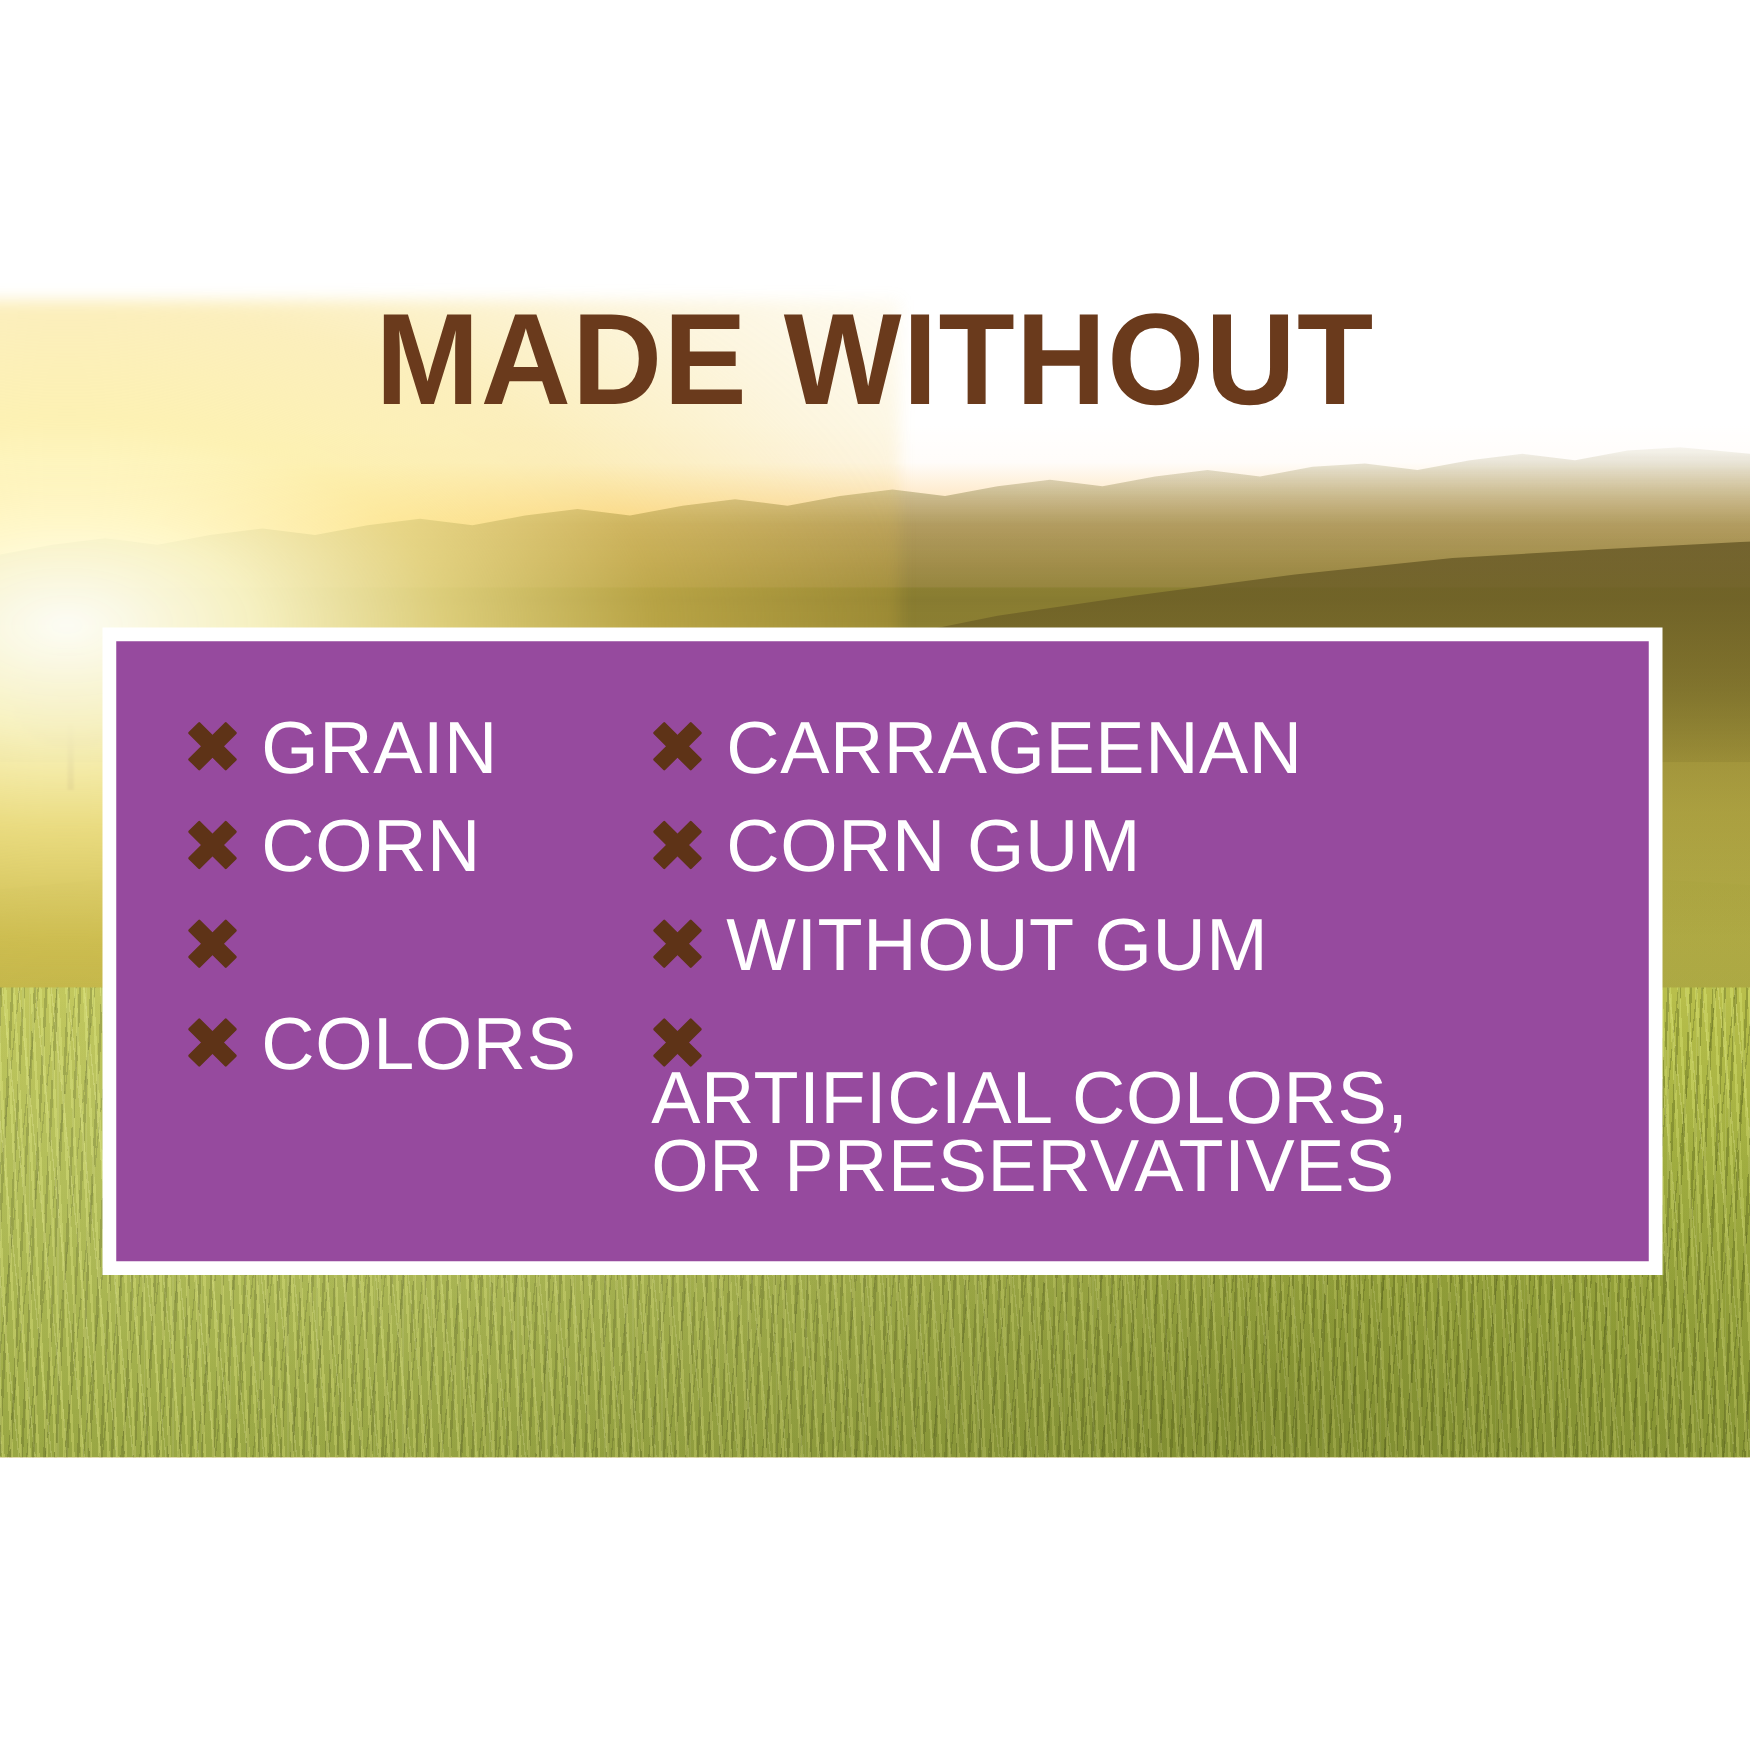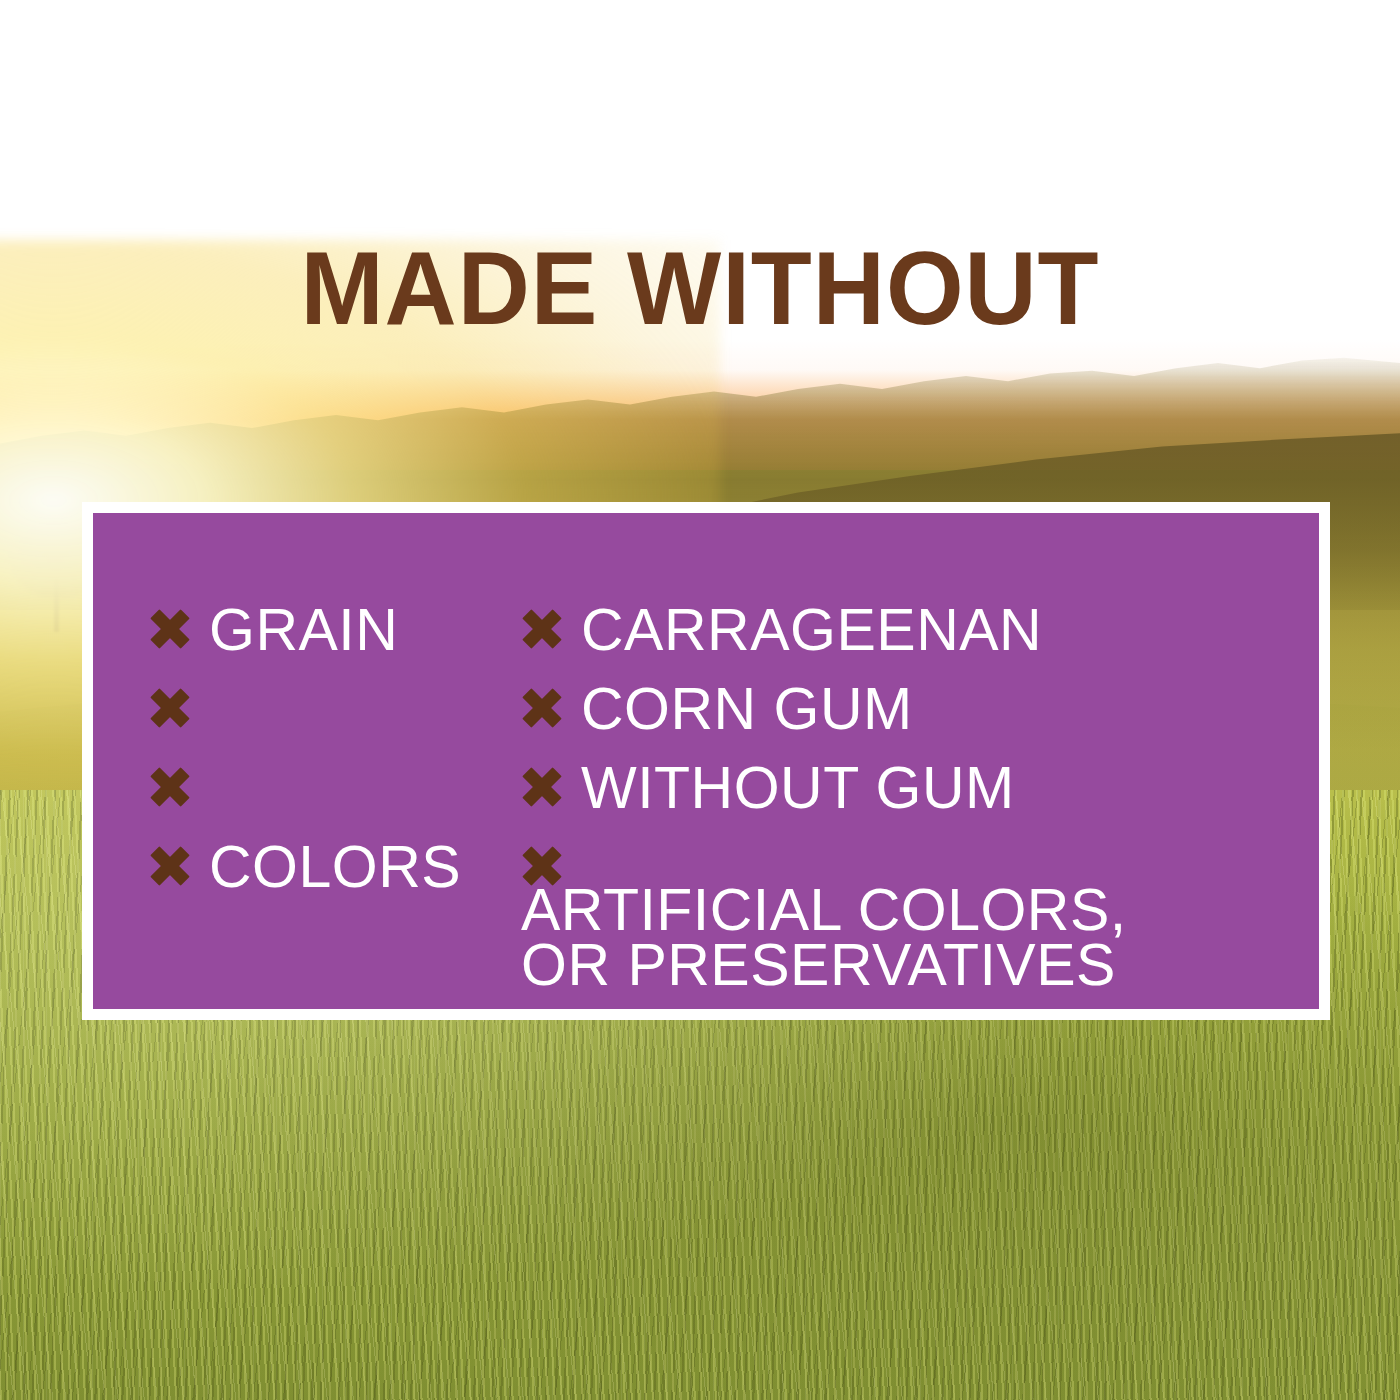--- a/index.html
+++ b/index.html
@@ -3,23 +3,23 @@
 <meta charset="utf-8">
 <style>
   html, body {
     margin: 0;
     padding: 0;
     background: #ffffff;
   }
   #stage {
     position: relative;
     width: 1400px;
-    height: 1400px;
+    height: 1166px;
     overflow: hidden;
-    background: #f97316;
+    background: #fdba74;
     font-family: "Liberation Sans", sans-serif;
   }
 
   
   .bg {
     position: absolute;
     inset: 0;
     overflow: hidden;
   }
   
@@ -200,21 +200,20 @@
     background: #964a9e;
     position: relative;
   }
   .cols {
     position: absolute;
     left: 0; top: 0; right: 0; bottom: 0;
   }
   .col {
     position: absolute;
     top: 56px;
-    margin-top: 32px;
   }
   .col-left  { left: 56px;  }
   .col-right { left: 428px; }
 
   .row {
     display: flex;
     align-items: flex-start;
     height: 79px;
   }
   .xmark {
@@ -280,20 +279,21 @@
                 <i class="a"></i>
                 <i class="b"></i>
               </span>
             <span class="row-label">GRAIN</span>
           </div>
           <div class="row">
             <span class="xmark">
                 <i class="a"></i>
                 <i class="b"></i>
               </span>
+            <span class="row-label">CORN</span>
           </div>
           <div class="row">
             <span class="xmark">
                 <i class="a"></i>
                 <i class="b"></i>
               </span>
           </div>
           <div class="row">
             <span class="xmark">
                 <i class="a"></i>

